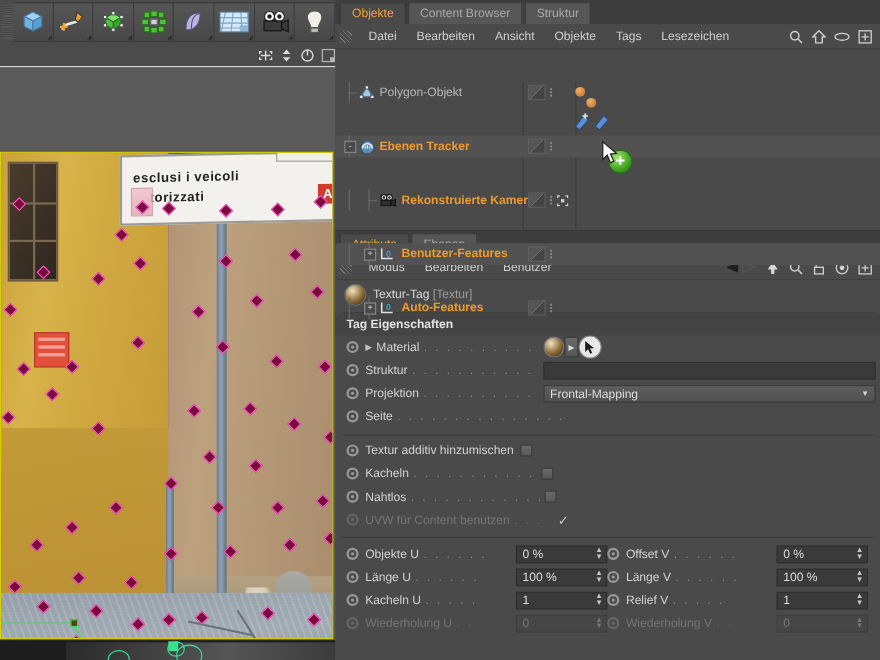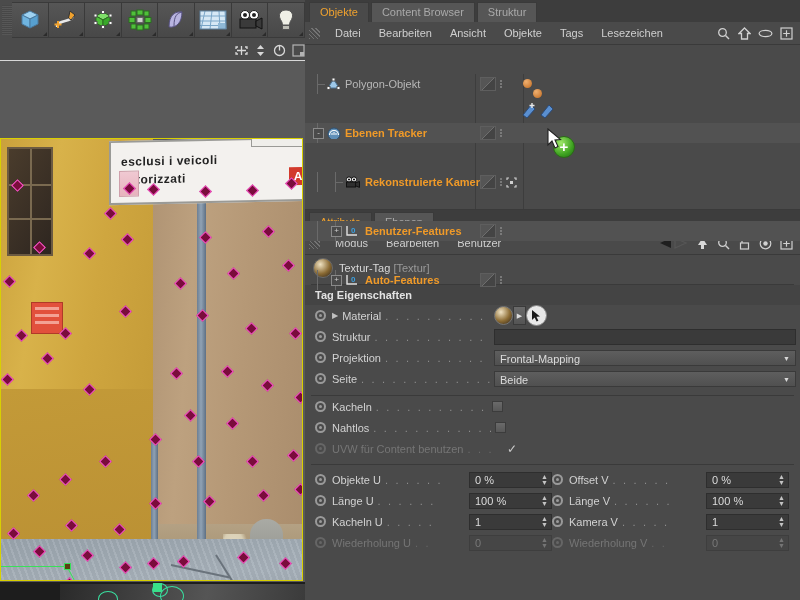--- a/index.html
+++ b/index.html
@@ -686,28 +686,30 @@
       <div class="select" style="width:302px;margin-right:4px;">
         <span>Frontal-Mapping</span>
         <span class="cv">▼</span>
       </div>
     </div>
 
     <div class="prow">
       <div class="radio"></div>
       <div class="plabel">Seite</div>
       <div class="dotfill">. . . . . . . . . . . . . . .</div>
-      <div class="select" style="width:302px;margin-right:4px;">
-        <span>Beide</span>
-        <span class="cv">▼</span>
-      </div>
     </div>
 
     <div class="sep" style="margin-top:6px;"></div>
 
+    <div class="prow" style="margin-top:3px;">
+      <div class="radio"></div>
+      <div class="plabel">Textur additiv hinzumischen</div>
+      <div style="width:6px;"></div>
+      <div class="cbx"></div>
+    </div>
     <div class="prow">
       <div class="radio"></div>
       <div class="plabel">Kacheln</div>
       <div class="dotfill" style="flex:none;width:112px;">. . . . . . . . . . . .</div>
       <div class="cbx"></div>
     </div>
     <div class="prow">
       <div class="radio"></div>
       <div class="plabel">Nahtlos</div>
       <div class="dotfill" style="flex:none;width:118px;">. . . . . . . . . . . . .</div>
@@ -769,21 +771,21 @@
         <div class="radio"></div>
         <div class="plabel">Kacheln U</div>
         <div class="dotfill">. . . . .</div>
         <div class="numbox">
           <span>1</span>
           <div class="spin">▲<br>▼</div>
         </div>
       </div>
       <div class="half">
         <div class="radio"></div>
-        <div class="plabel">Kamera V</div>
+        <div class="plabel">Relief V</div>
         <div class="dotfill">. . . . .</div>
         <div class="numbox">
           <span>1</span>
           <div class="spin">▲<br>▼</div>
         </div>
       </div>
     </div>
 
     <div class="numrow">
       <div class="half">

